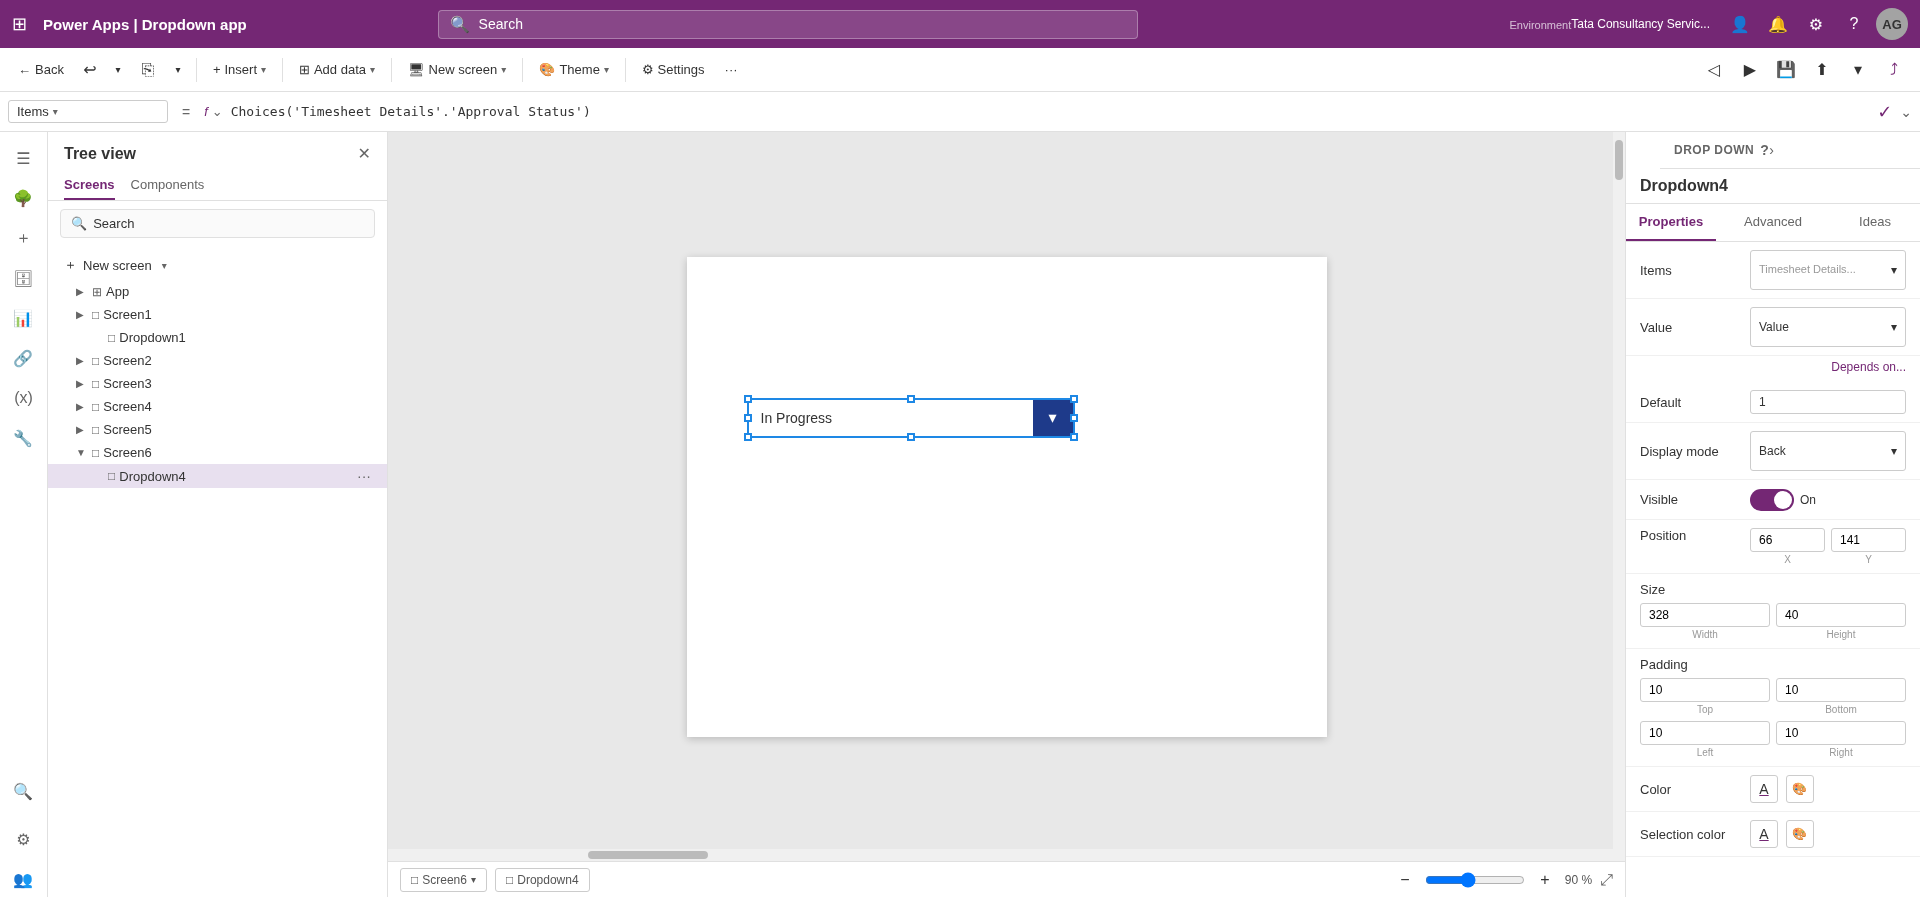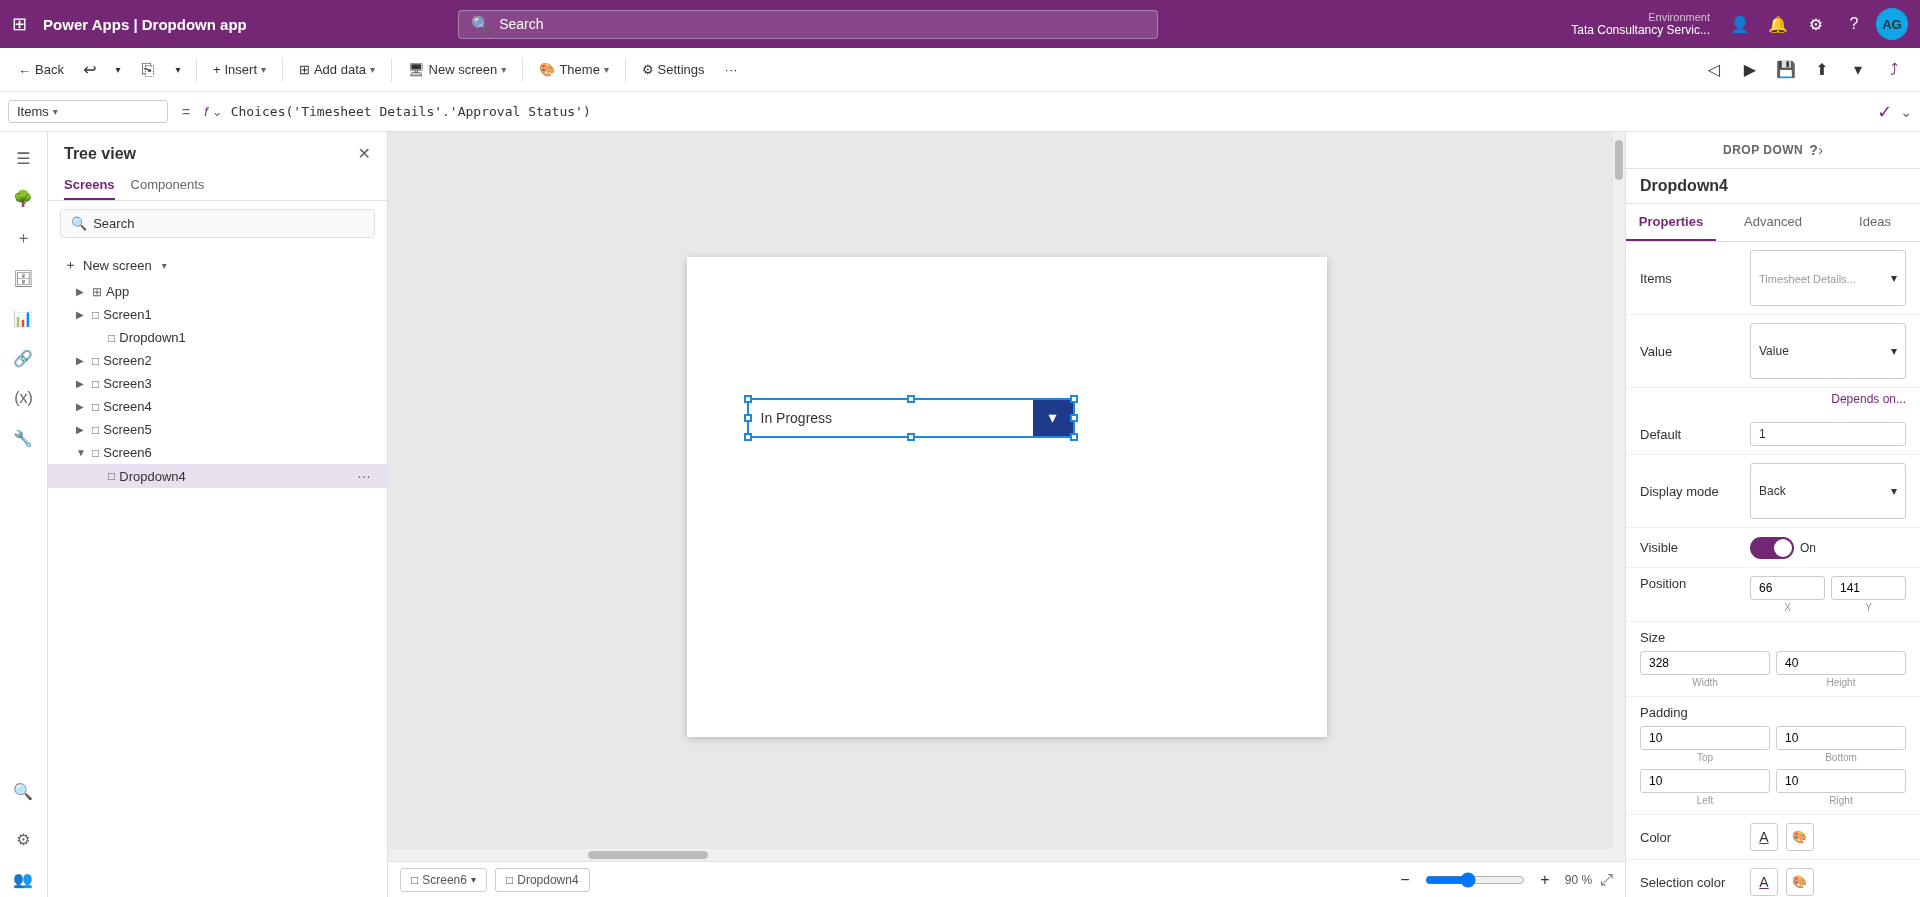--- a/index.html
+++ b/index.html
@@ -37,33 +37,33 @@
       width: 100%;
       outline: none;
     }
     .search-bar input::placeholder { color: rgba(255,255,255,0.7); }
     .top-nav-right {
       display: flex;
       align-items: center;
       gap: 6px;
       margin-left: auto;
     }
-    .env-info { display: flex; flex-direction: column; align-items: flex-end; margin-right: 8px; }
+    .env-info { display: flex; flex-direction: row; align-items: flex-end; margin-right: 8px; }
     .env-label { font-size: 11px; color: rgba(255,255,255,0.7); }
     .env-name { font-size: 12px; color: white; }
     .icon-btn {
       width: 32px; height: 32px;
       display: flex; align-items: center; justify-content: center;
       border-radius: 4px; cursor: pointer; color: white; font-size: 16px;
       background: transparent;
       border: none;
     }
     .avatar {
       width: 32px; height: 32px; border-radius: 50%;
-      background: #0ea5e9; color: #333; font-size: 13px; font-weight: 600;
+      background: #a3a3a3; color: #333; font-size: 13px; font-weight: 600;
       display: flex; align-items: center; justify-content: center;
     }
 
     
     .toolbar {
       display: flex;
       align-items: center;
       background: white;
       height: 44px;
       padding: 0 10px;
@@ -282,23 +282,24 @@
     
     .right-panel {
       width: 295px;
       background: white;
       border-left: 1px solid #e0e0e0;
       display: flex;
       flex-direction: column;
       overflow-y: auto;
     }
     .right-panel-header {
-      display: flex; align-items: center; justify-content: center;
+      display: flex; align-items: center; justify-content: flex-start;
       padding: 10px 14px;
       border-bottom: 1px solid #e0e0e0;
+      margin-left: 34px;
     }
     .right-panel-title {
       display: flex; align-items: center; gap: 6px;
       font-size: 12px; font-weight: 600; color: #666; text-transform: uppercase;
       letter-spacing: 0.5px;
     }
     .right-panel-help { color: #666; font-size: 14px; cursor: pointer; }
     .right-panel-expand { color: #666; font-size: 14px; cursor: pointer; }
     .component-name { padding: 8px 14px; font-size: 16px; font-weight: 600; color: #333; border-bottom: 1px solid #e0e0e0; }
 
@@ -316,23 +317,23 @@
     .panel-body { padding: 0; }
     .panel-row {
       display: flex; align-items: center;
       padding: 8px 14px;
       min-height: 40px;
       border-bottom: 1px solid #f0f0f0;
     }
     .panel-label { font-size: 13px; color: #333; width: 110px; flex-shrink: 0; }
     .panel-control { flex: 1; }
     .panel-select {
-      display: flex; align-items: flex-end; justify-content: space-between;
+      display: flex; align-items: flex-start; justify-content: space-between;
       border: 1px solid #ccc; border-radius: 3px;
-      padding: 20px 8px; font-size: 12px; color: #333;
+      padding: 12px 8px; font-size: 12px; color: #333;
       background: white; cursor: pointer;
     }
     .panel-input-field {
       border: 1px solid #ccc; border-radius: 3px;
       padding: 4px 8px; font-size: 12px; color: #333;
       background: white; width: 100%;
     }
     .depends-on { color: #742774; font-size: 12px; text-align: right; padding: 4px 14px 8px; cursor: pointer; }
 
     .toggle-on {

